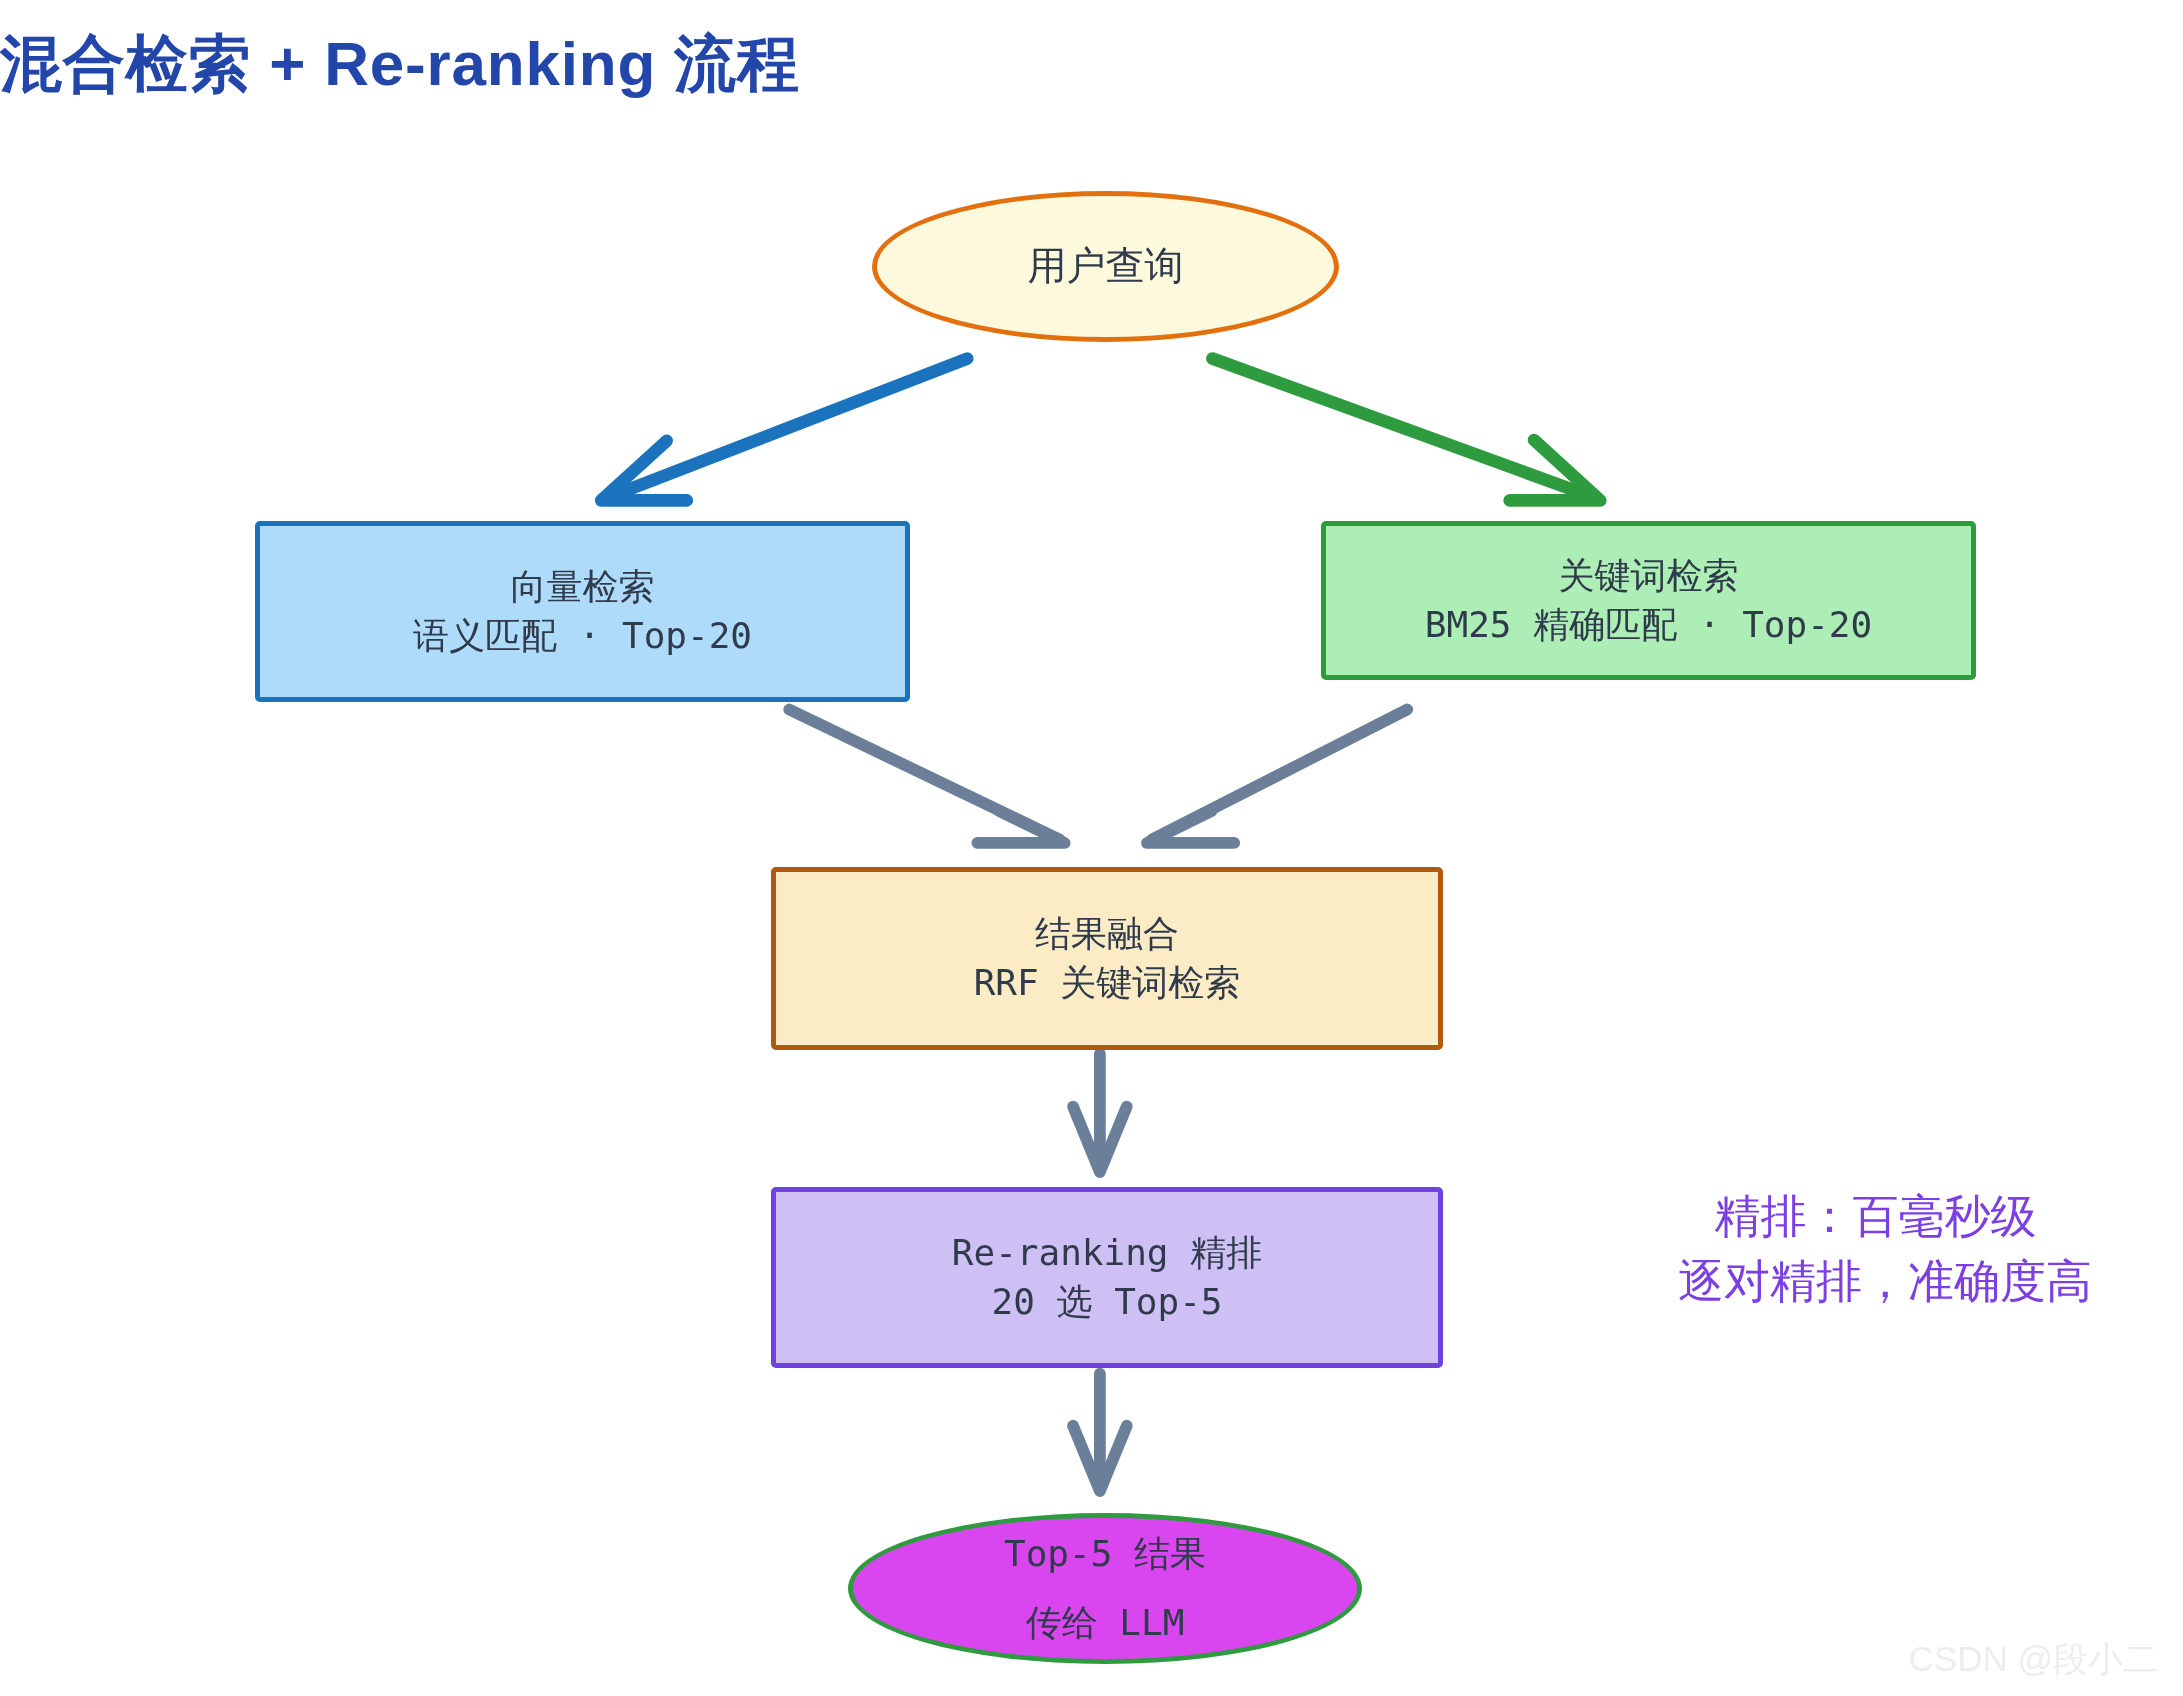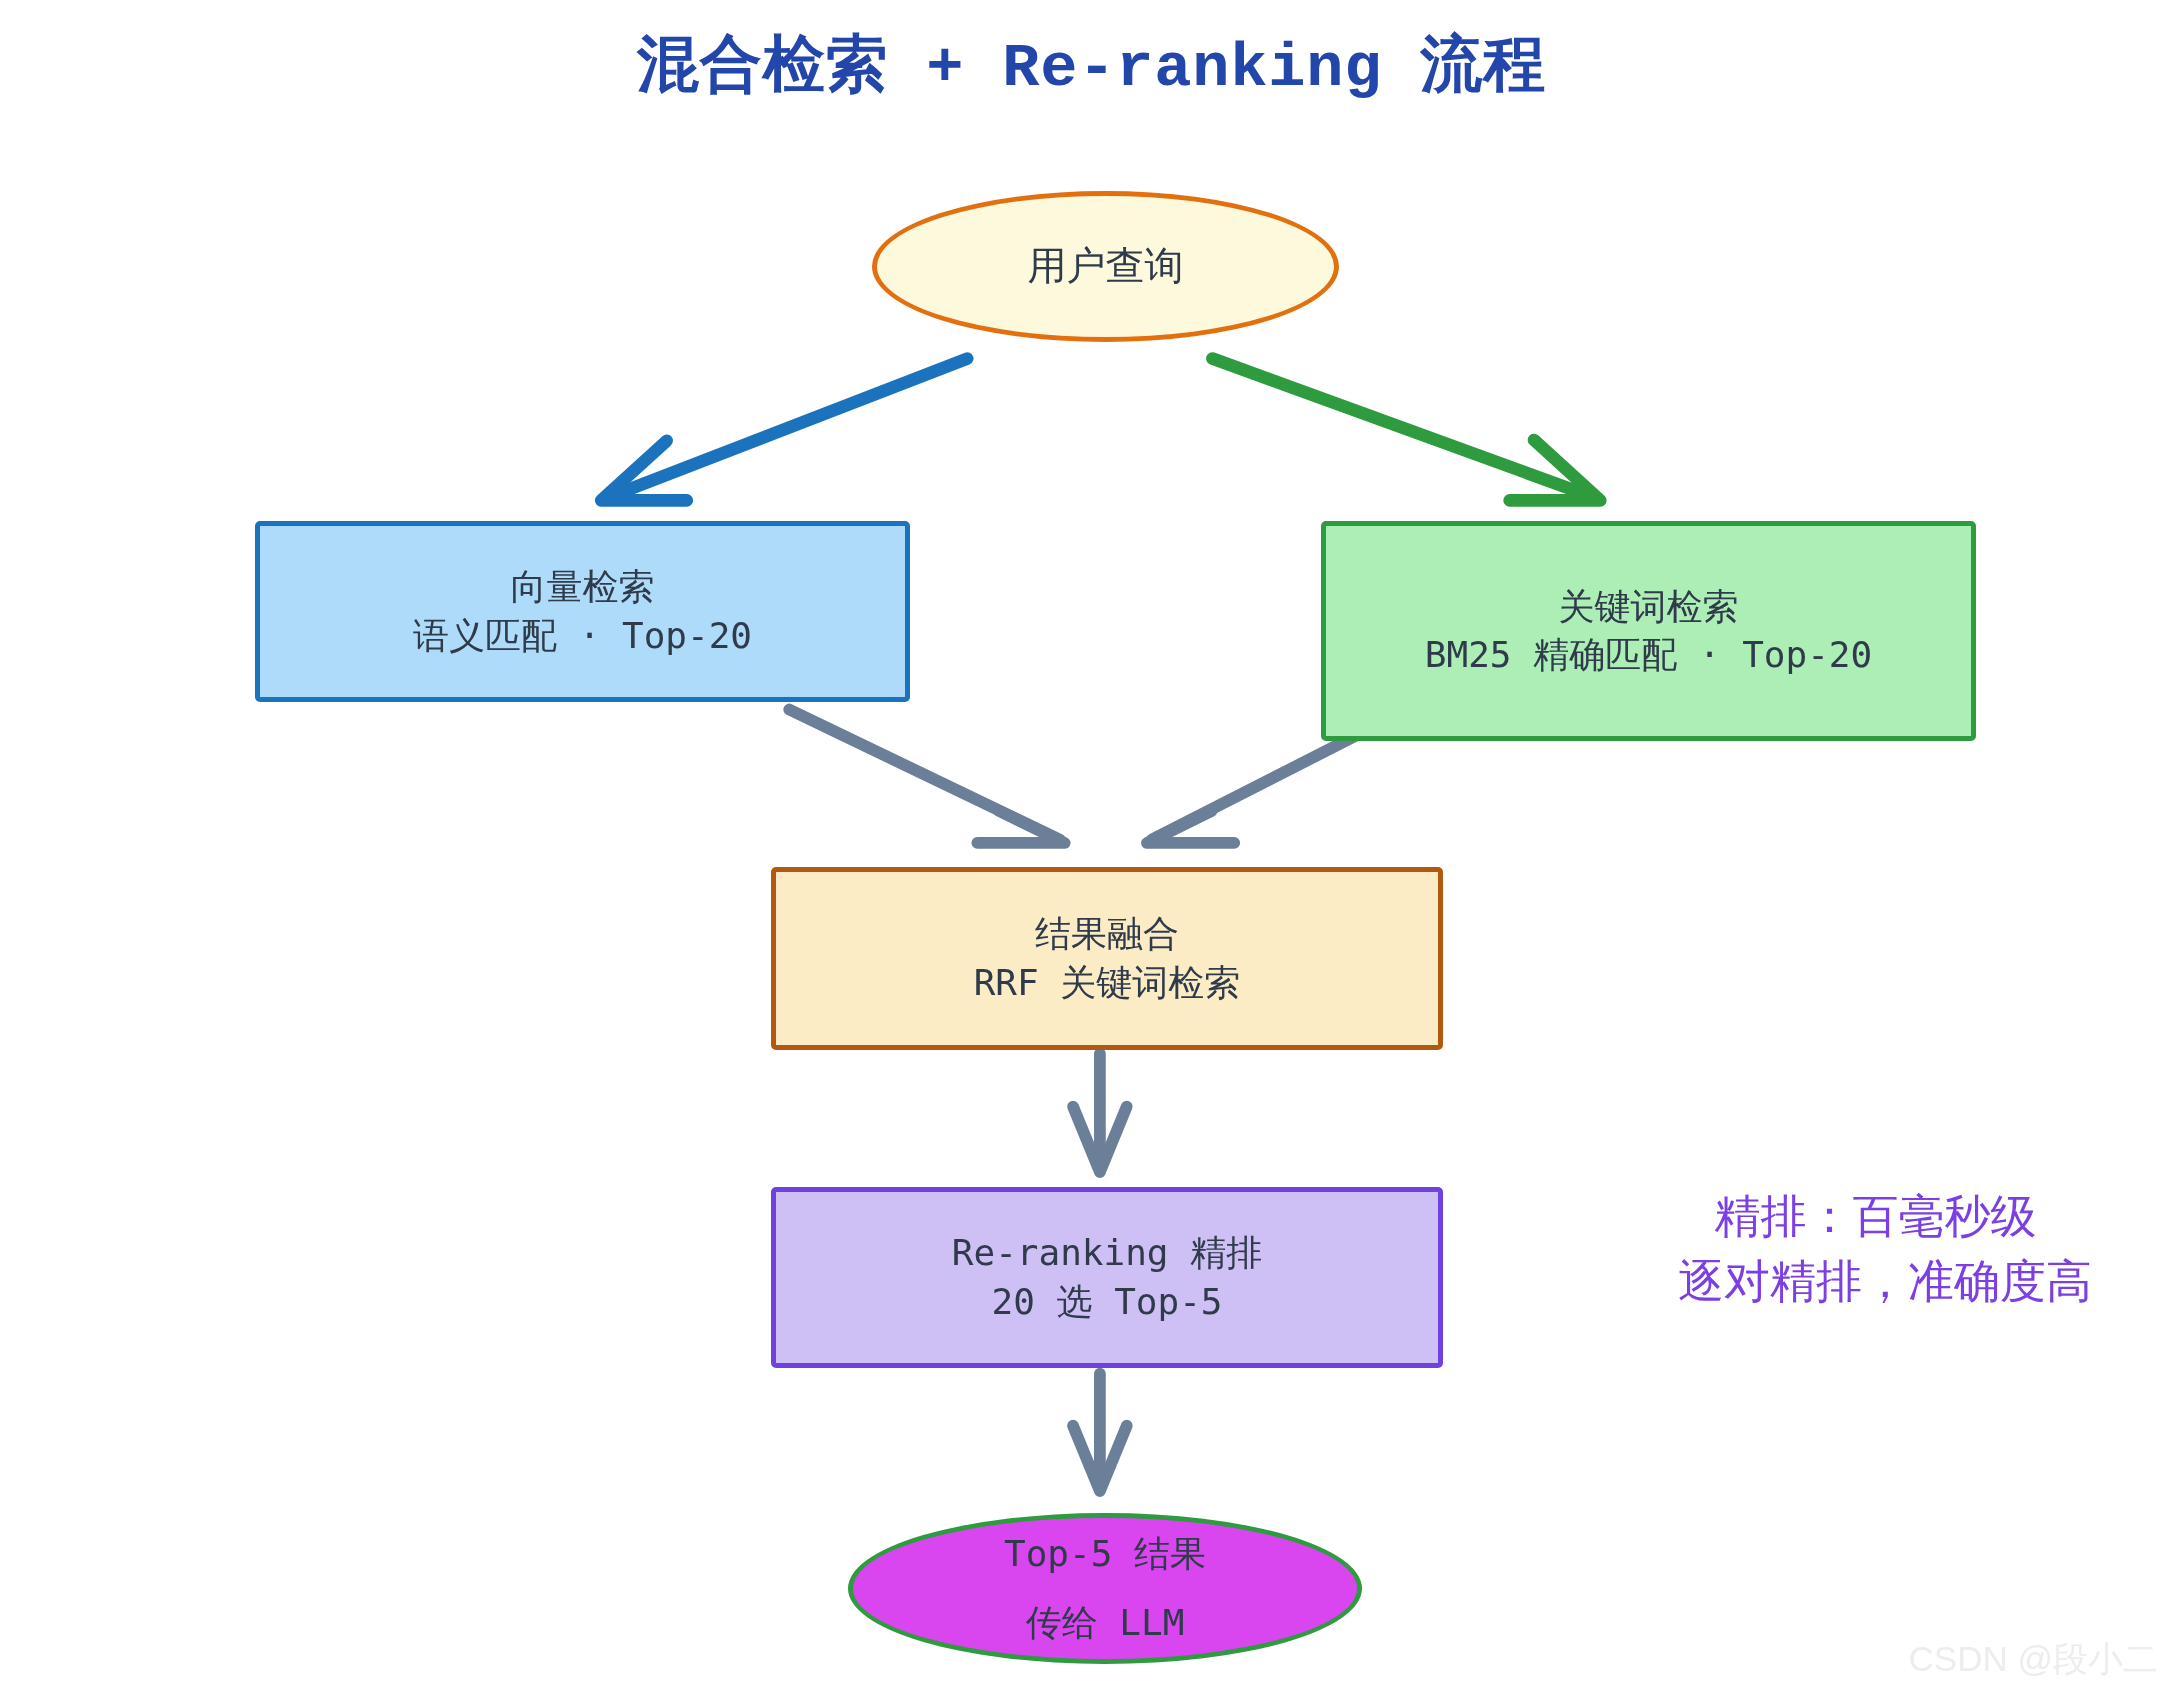--- a/index.html
+++ b/index.html
@@ -29,22 +29,22 @@
     height: 1696px;
     pointer-events: none;
   }
 
   
   #chart-title {
     position: absolute;
     left: 0;
     top: 22px;
     width: 2183px;
-    text-align: center;
-    font-family: Liberation Mono, monospace;
+    text-align: left;
+    font-family: Liberation Sans, sans-serif;
     font-size: 62px;
     font-weight: 700;
     letter-spacing: 0.8px;
     color: #2346AA;
     white-space: nowrap;
   }
 
   
   .node {
     position: absolute;
@@ -79,21 +79,21 @@
     left: 255px; top: 521px;
     width: 655px; height: 181px;
     background: #AEDBFA;
     border: 5.9px solid #1B73BE;
     font-size: 36px;
   }
 
   
   #node-keyword-search {
     left: 1321px; top: 521px;
-    width: 655px; height: 220px;
+    width: 655px; height: 159px;
     background: #ACEEB5;
     border: 5.9px solid #2E9B3E;
     font-size: 36px;
   }
 
   
   #node-fusion {
     left: 771px; top: 867px;
     width: 672px; height: 183px;
     background: #FBECC6;

